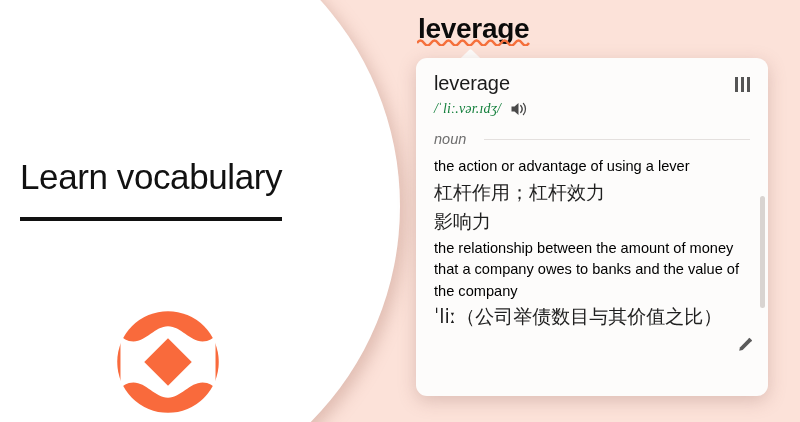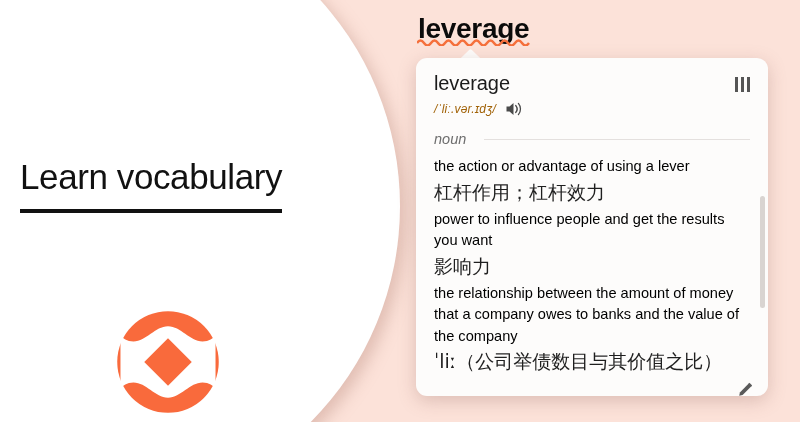--- a/index.html
+++ b/index.html
@@ -44,21 +44,21 @@
     line-height:62px;
     letter-spacing:-0.4px;
     color:#111111;
     font-weight:400;
   }
   .tagline .ln {
     display:block;
     white-space:nowrap;
     border-bottom:4px solid #111111;
     width:max-content;
-    padding-bottom:1px;
+    padding-bottom:9px;
   }
 
   
   .logo-wrap {
     position:absolute;
     left:114px;
     top:308px;
     width:108px;
     height:108px;
   }
@@ -126,24 +126,24 @@
     background:#555555;
   }
 
   .phonetic-row {
     display:flex;
     align-items:center;
     gap:9px;
     padding:6px 18px 0 18px;
   }
   .ipa {
-    font-family:Liberation Sans, sans-serif;
+    font-family:Liberation Serif, serif;
     font-style:italic;
-    font-size:12px;
-    color:#a16207;
+    font-size:14px;
+    color:#15803d;
     letter-spacing:0.2px;
   }
   .speaker-icon { display:block; }
 
   .pos-row {
     display:flex;
     align-items:center;
     gap:18px;
     padding:14px 18px 0 18px;
   }
@@ -244,21 +244,20 @@
 
     <div class="pos-row">
       <span class="pos">noun</span>
       <span class="pos-rule"></span>
     </div>
 
     <div class="senses">
       <div class="sense-en">the action or advantage of using a lever</div>
       <div class="sense-zh">杠杆作用；杠杆效力</div>
 
-      <div class="sense-en">power to influence people and get the results you want</div>
       <div class="sense-zh">影响力</div>
 
       <div class="sense-en">the relationship between the amount of money that a company owes to banks and the value of the company</div>
       <div class="sense-zh">ˈliː（公司举债数目与其价值之比）</div>
 
       <svg class="edit-icon" width="17" height="17" viewBox="0 0 17 17">
         <path d="M2.2 14.8 L2.9 11.4 L11.7 2.6 L14.4 5.3 L5.6 14.1 Z" fill="#5A5A5A"></path>
         <path d="M11.9 2.4 L14.6 5.1" stroke="#5A5A5A" stroke-width="1.6"></path>
       </svg>
     </div>

